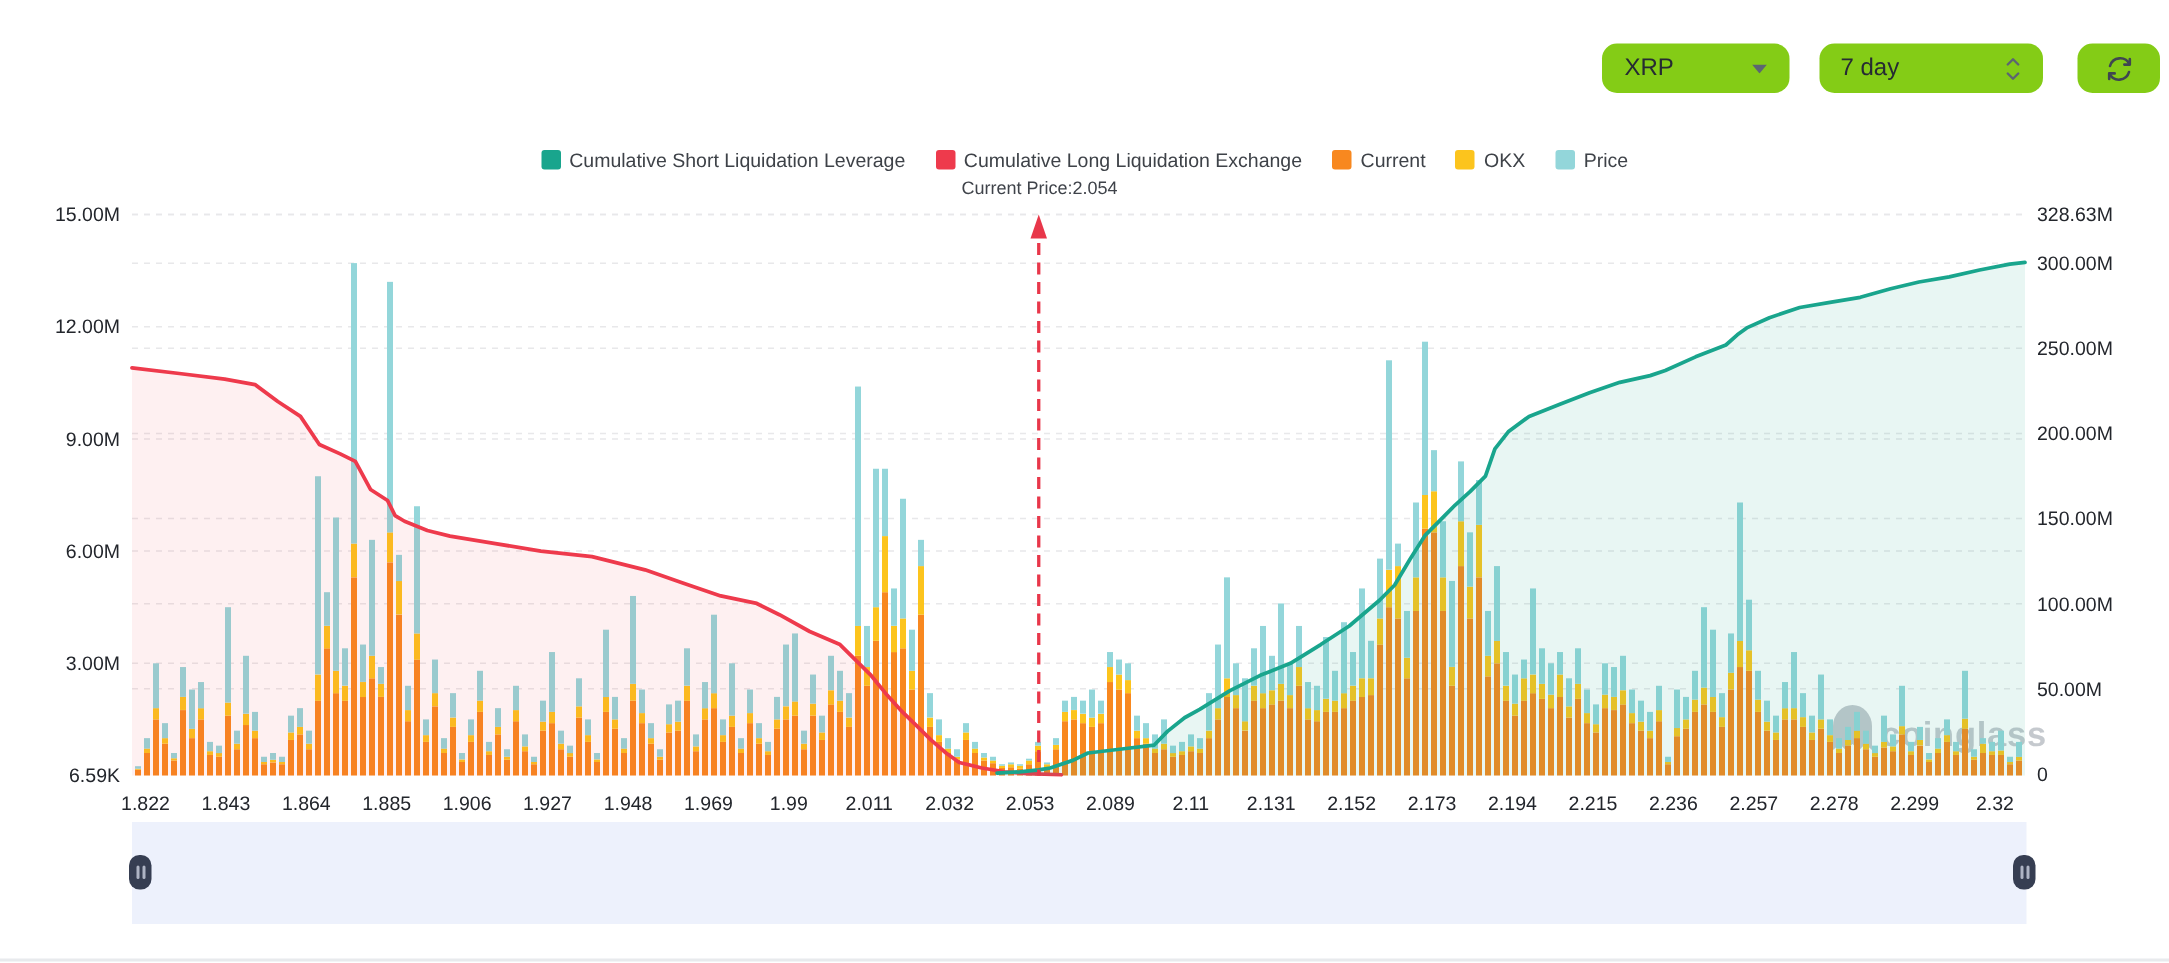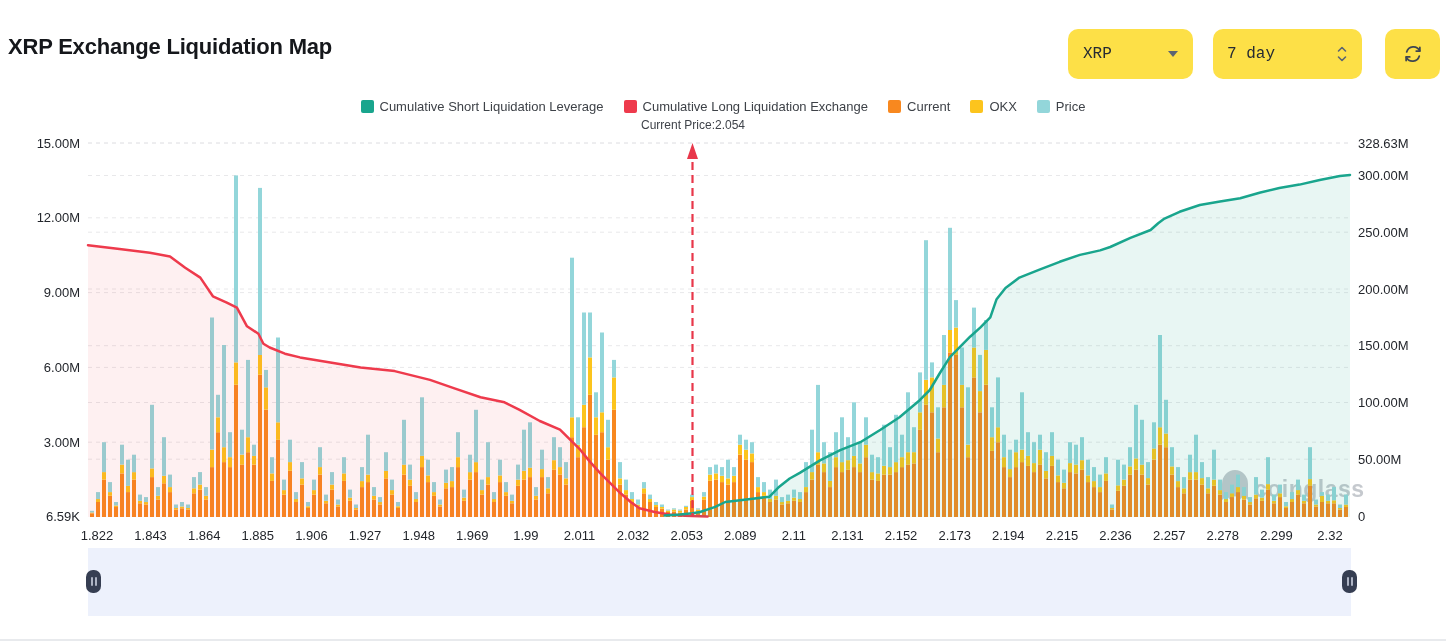--- a/index.html
+++ b/index.html
@@ -1,21 +1,21 @@
 <!DOCTYPE html>
 <html><head>
 <meta charset="utf-8">
 <style>
   html,body{margin:0;padding:0;background:#fff;}
   body{font-family:"Liberation Sans",sans-serif;-webkit-font-smoothing:antialiased;}
   #app{position:relative;width:1446px;height:642px;background:#fff;overflow:hidden;}
 
   .page-title{position:absolute;left:8px;top:34px;font-size:22px;font-weight:700;color:#15171b;letter-spacing:-0.2px;}
 
-  .ctrl{position:absolute;top:29px;height:50px;background:#fde047;border-radius:10px;display:flex;align-items:center;box-sizing:border-box;cursor:pointer;font-family:Liberation Mono, monospace;}
+  .ctrl{position:absolute;top:29px;height:33px;background:#84cc16;border-radius:10px;display:flex;align-items:center;box-sizing:border-box;cursor:pointer;}
   .ctrl-symbol{left:1068px;width:125px;padding:0 15px;justify-content:space-between;}
   .ctrl-timeframe{left:1213px;width:149px;padding:4px 14px;justify-content:space-between;}
   .ctrl-refresh{left:1385px;width:55px;justify-content:center;}
   .ctrl .val{font-size:16px;color:#262b33;}
 
   .legend{position:absolute;left:0;top:99px;width:100%;display:flex;justify-content:center;gap:20px;align-items:center;}
   .legend-item{display:flex;align-items:center;gap:6px;cursor:pointer;}
   .legend-item .swatch{width:13px;height:13px;border-radius:2px;display:inline-block;}
   .legend-item .lbl{font-size:13px;color:#3e4248;}
 
@@ -29,21 +29,20 @@
   .slider-handle.left{left:86px;}
   .slider-handle.right{left:1342px;}
 
   .bottom-line{position:absolute;left:0;top:639px;width:100%;height:2px;background:#e8eaed;}
 </style>
 </head>
 <body>
 
 <div id="app">
 
-  <div class="page-title">XRP Exchange Liquidation Map</div>
 
   <div class="ctrl ctrl-symbol">
     <span class="val">XRP</span>
     <svg width="10" height="6" viewBox="0 0 10 6">
         <polygon points="0,0 10,0 5,6" fill="#5c6572"></polygon>
       </svg>
   </div>
 
   <div class="ctrl ctrl-timeframe">
     <span class="val">7 day</span>

